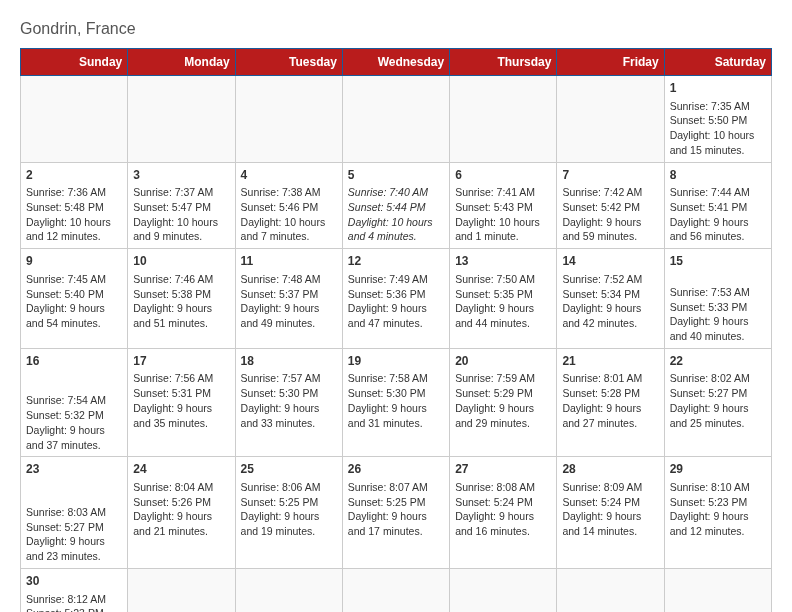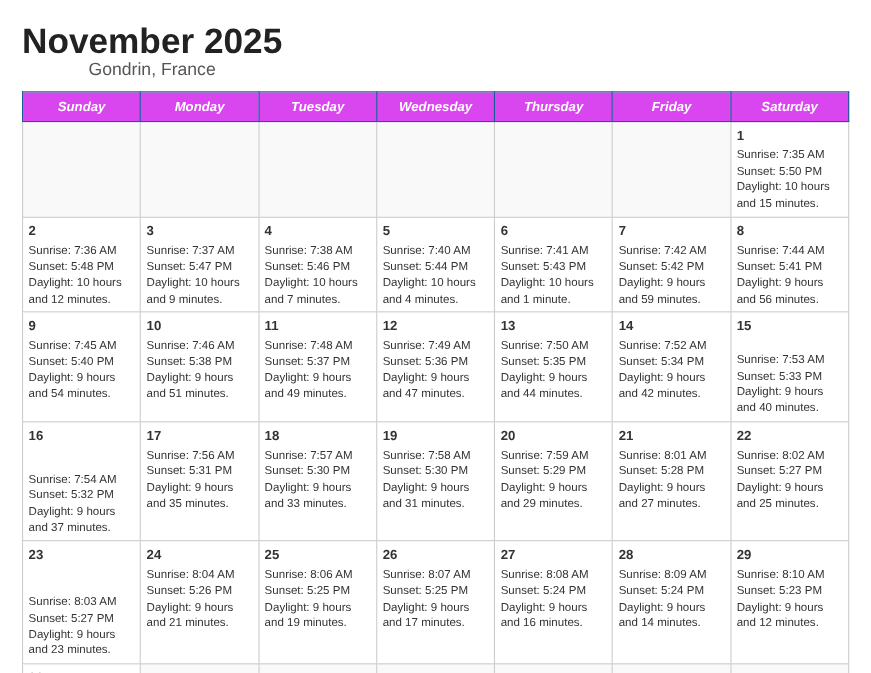--- a/index.html
+++ b/index.html
@@ -48,28 +48,27 @@
       font-weight: normal;
       color: #555;
       text-align: center;
     }
     table {
       width: 100%;
       border-collapse: collapse;
       font-size: 11px;
     }
     thead th {
-      background-color: #d946ef;
+      background-color: #b91c1c;
       color: white;
       padding: 6px 5px;
-      text-align: center;
+      text-align: right;
       font-size: 12px;
       font-weight: bold;
       border: 1px solid #1a5a9a;
-      font-style: italic;
     }
     tbody td {
       border: 1px solid #ccc;
       vertical-align: top;
       padding: 4px 5px;
       width: 107px;
       min-height: 70px;
       color: #333;
       font-size: 10.5px;
       line-height: 1.4;
@@ -81,21 +80,20 @@
       margin-bottom: 2px;
     }
     .empty { background: #f9f9f9; }
     .week-row td { height: 75px; }
   </style>
 </head>
 <body>
 
 <div class="header">
   <div class="title-block">
-    <h1>November 2025</h1>
     <h2>Gondrin, France</h2>
   </div>
 </div>
 
 <table>
   <thead>
     <tr id="header-row">
         <th>Sunday</th>
         <th>Monday</th>
         <th>Tuesday</th>
@@ -134,21 +132,21 @@
 Daylight: 10 hours and 9 minutes.</div>
         </td>
         <td>
           <span class="day-num">4</span>
           <div style="white-space: pre-wrap;">Sunrise: 7:38 AM
 Sunset: 5:46 PM
 Daylight: 10 hours and 7 minutes.</div>
         </td>
         <td>
           <span class="day-num">5</span>
-          <div style="white-space: pre-wrap;">Sunrise: 7:40 AM
+          <div style="white-space: pre-wrap; font-style: italic;">Sunrise: 7:40 AM
 Sunset: 5:44 PM
 Daylight: 10 hours and 4 minutes.</div>
         </td>
         <td>
           <span class="day-num">6</span>
           <div style="white-space: pre-wrap;">Sunrise: 7:41 AM
 Sunset: 5:43 PM
 Daylight: 10 hours and 1 minute.</div>
         </td>
         <td>

